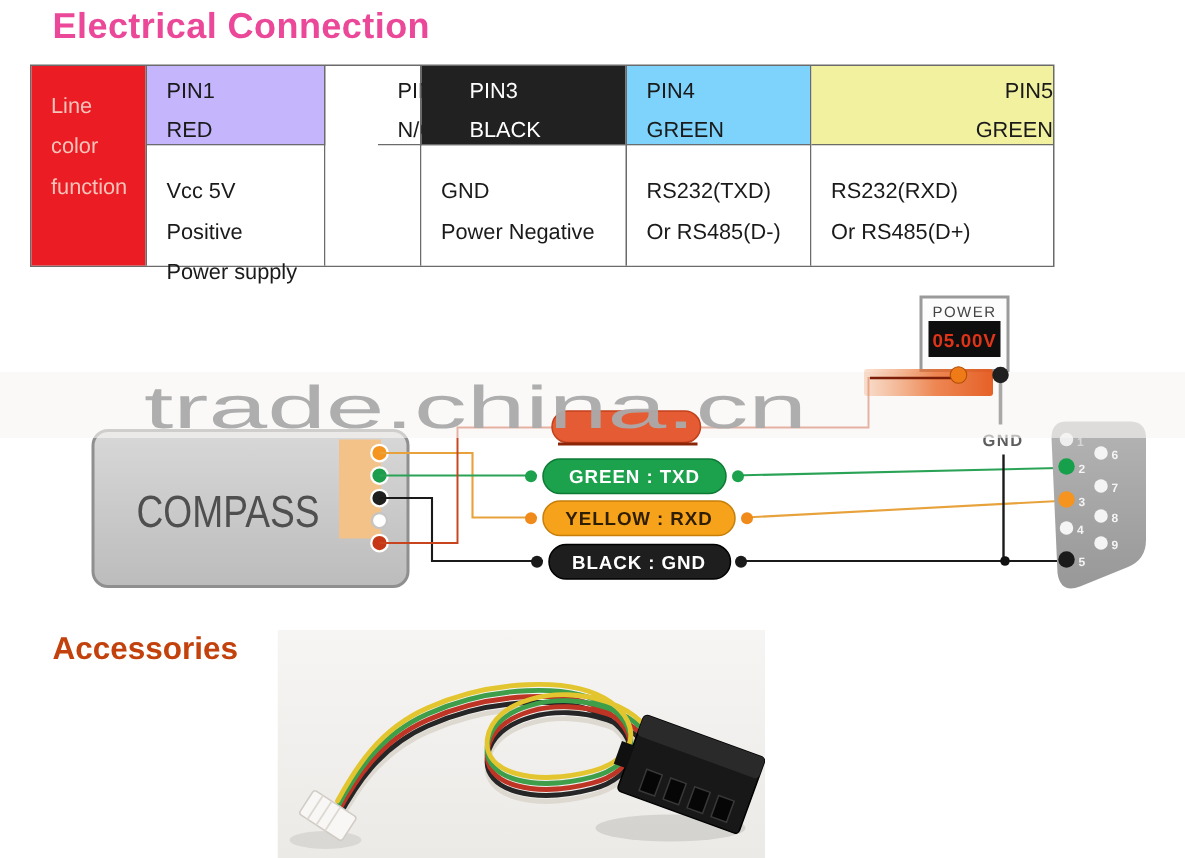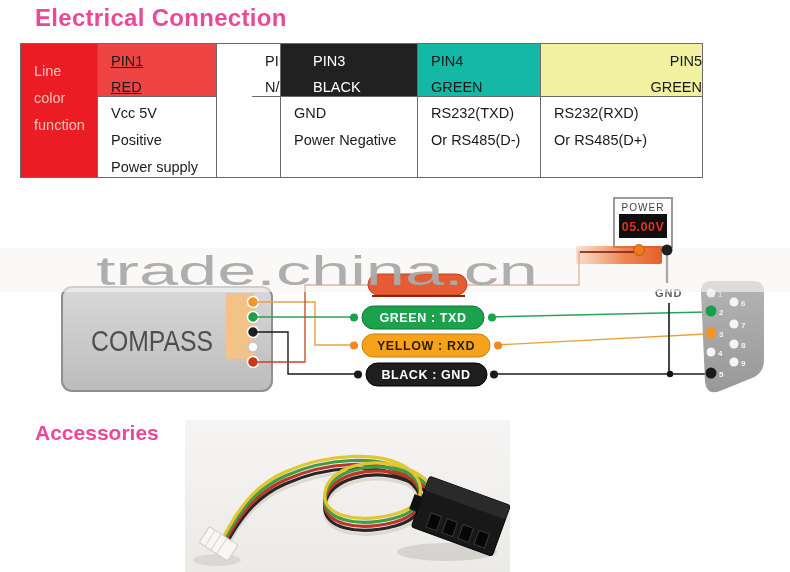--- a/index.html
+++ b/index.html
@@ -13,41 +13,41 @@
 
   
   .pin-table{position:absolute;left:20px;top:43px;height:135px;display:flex;
              font-size:14.5px;color:#1a1a1a;border:1px solid #6b6b6b;background:#fff;
              box-sizing:border-box;}
   .pin-table *{box-sizing:border-box;}
   .label-col{width:76px;background:#ec1c24;color:#f6c3ba;padding:14px 0 0 13px;line-height:27px;}
   .pcol{display:flex;flex-direction:column;border-left:1px solid #6b6b6b;}
   .w1{width:119px}.w2{width:64px}.w3{width:137px}.w4{width:123px}.w5{width:162px}
   .head{height:53px;border-bottom:1px solid #6b6b6b;padding:4px 0 0 13px;line-height:26px;}
-  .bodyc{height:80px;padding:3px 0 0 13px;line-height:27px;background:#fff;}
-  .h1{background:#ef4444;text-decoration:underline;}
+  .bodyc{height:80px;padding:18px 0 0 13px;line-height:27px;background:#fff;}
+  .h1{background:#c4b5fd;}
   .h2{background:#ffffff;margin-left:35px;}
   .h3{background:#212121;color:#ffffff;padding-left:32px;}
-  .h4{background:#14b8a6;}
+  .h4{background:#7dd3fc;}
   .h5{background:#f1f1a0;text-align:right;}
 
   
   .diagram{position:absolute;left:0;top:190px;}
   .diagram text{font-family:"Liberation Sans",sans-serif;}
   .compass-label{font-size:30px;fill:#4f4f4f;}
   .power-label{font-size:10px;fill:#444;letter-spacing:1px;}
   .power-value{font-family:"DejaVu Sans Mono",monospace;font-size:12.5px;font-weight:bold;fill:#e03418;letter-spacing:.5px;}
   .gnd-label{font-size:11px;font-weight:bold;fill:#5d5d5d;letter-spacing:1px;}
   .pill-text{font-size:12.5px;font-weight:bold;letter-spacing:.6px;}
   .pin-num{font-size:8px;font-weight:bold;fill:#f4f4f4;}
   .wm{font-size:40px;fill:#ababab;opacity:.95;}
 
   
   .accessories{position:absolute;left:35px;top:421px;margin:0;font-size:21px;font-weight:700;
-               color:#ec4899;}
+               color:#c2410c;}
   .photo{position:absolute;left:185px;top:420px;}
 </style>
 </head>
 <body>
 
 <div class="page">
 
   <h1 class="title">Electrical Connection</h1>
 
   <div class="pin-table">

